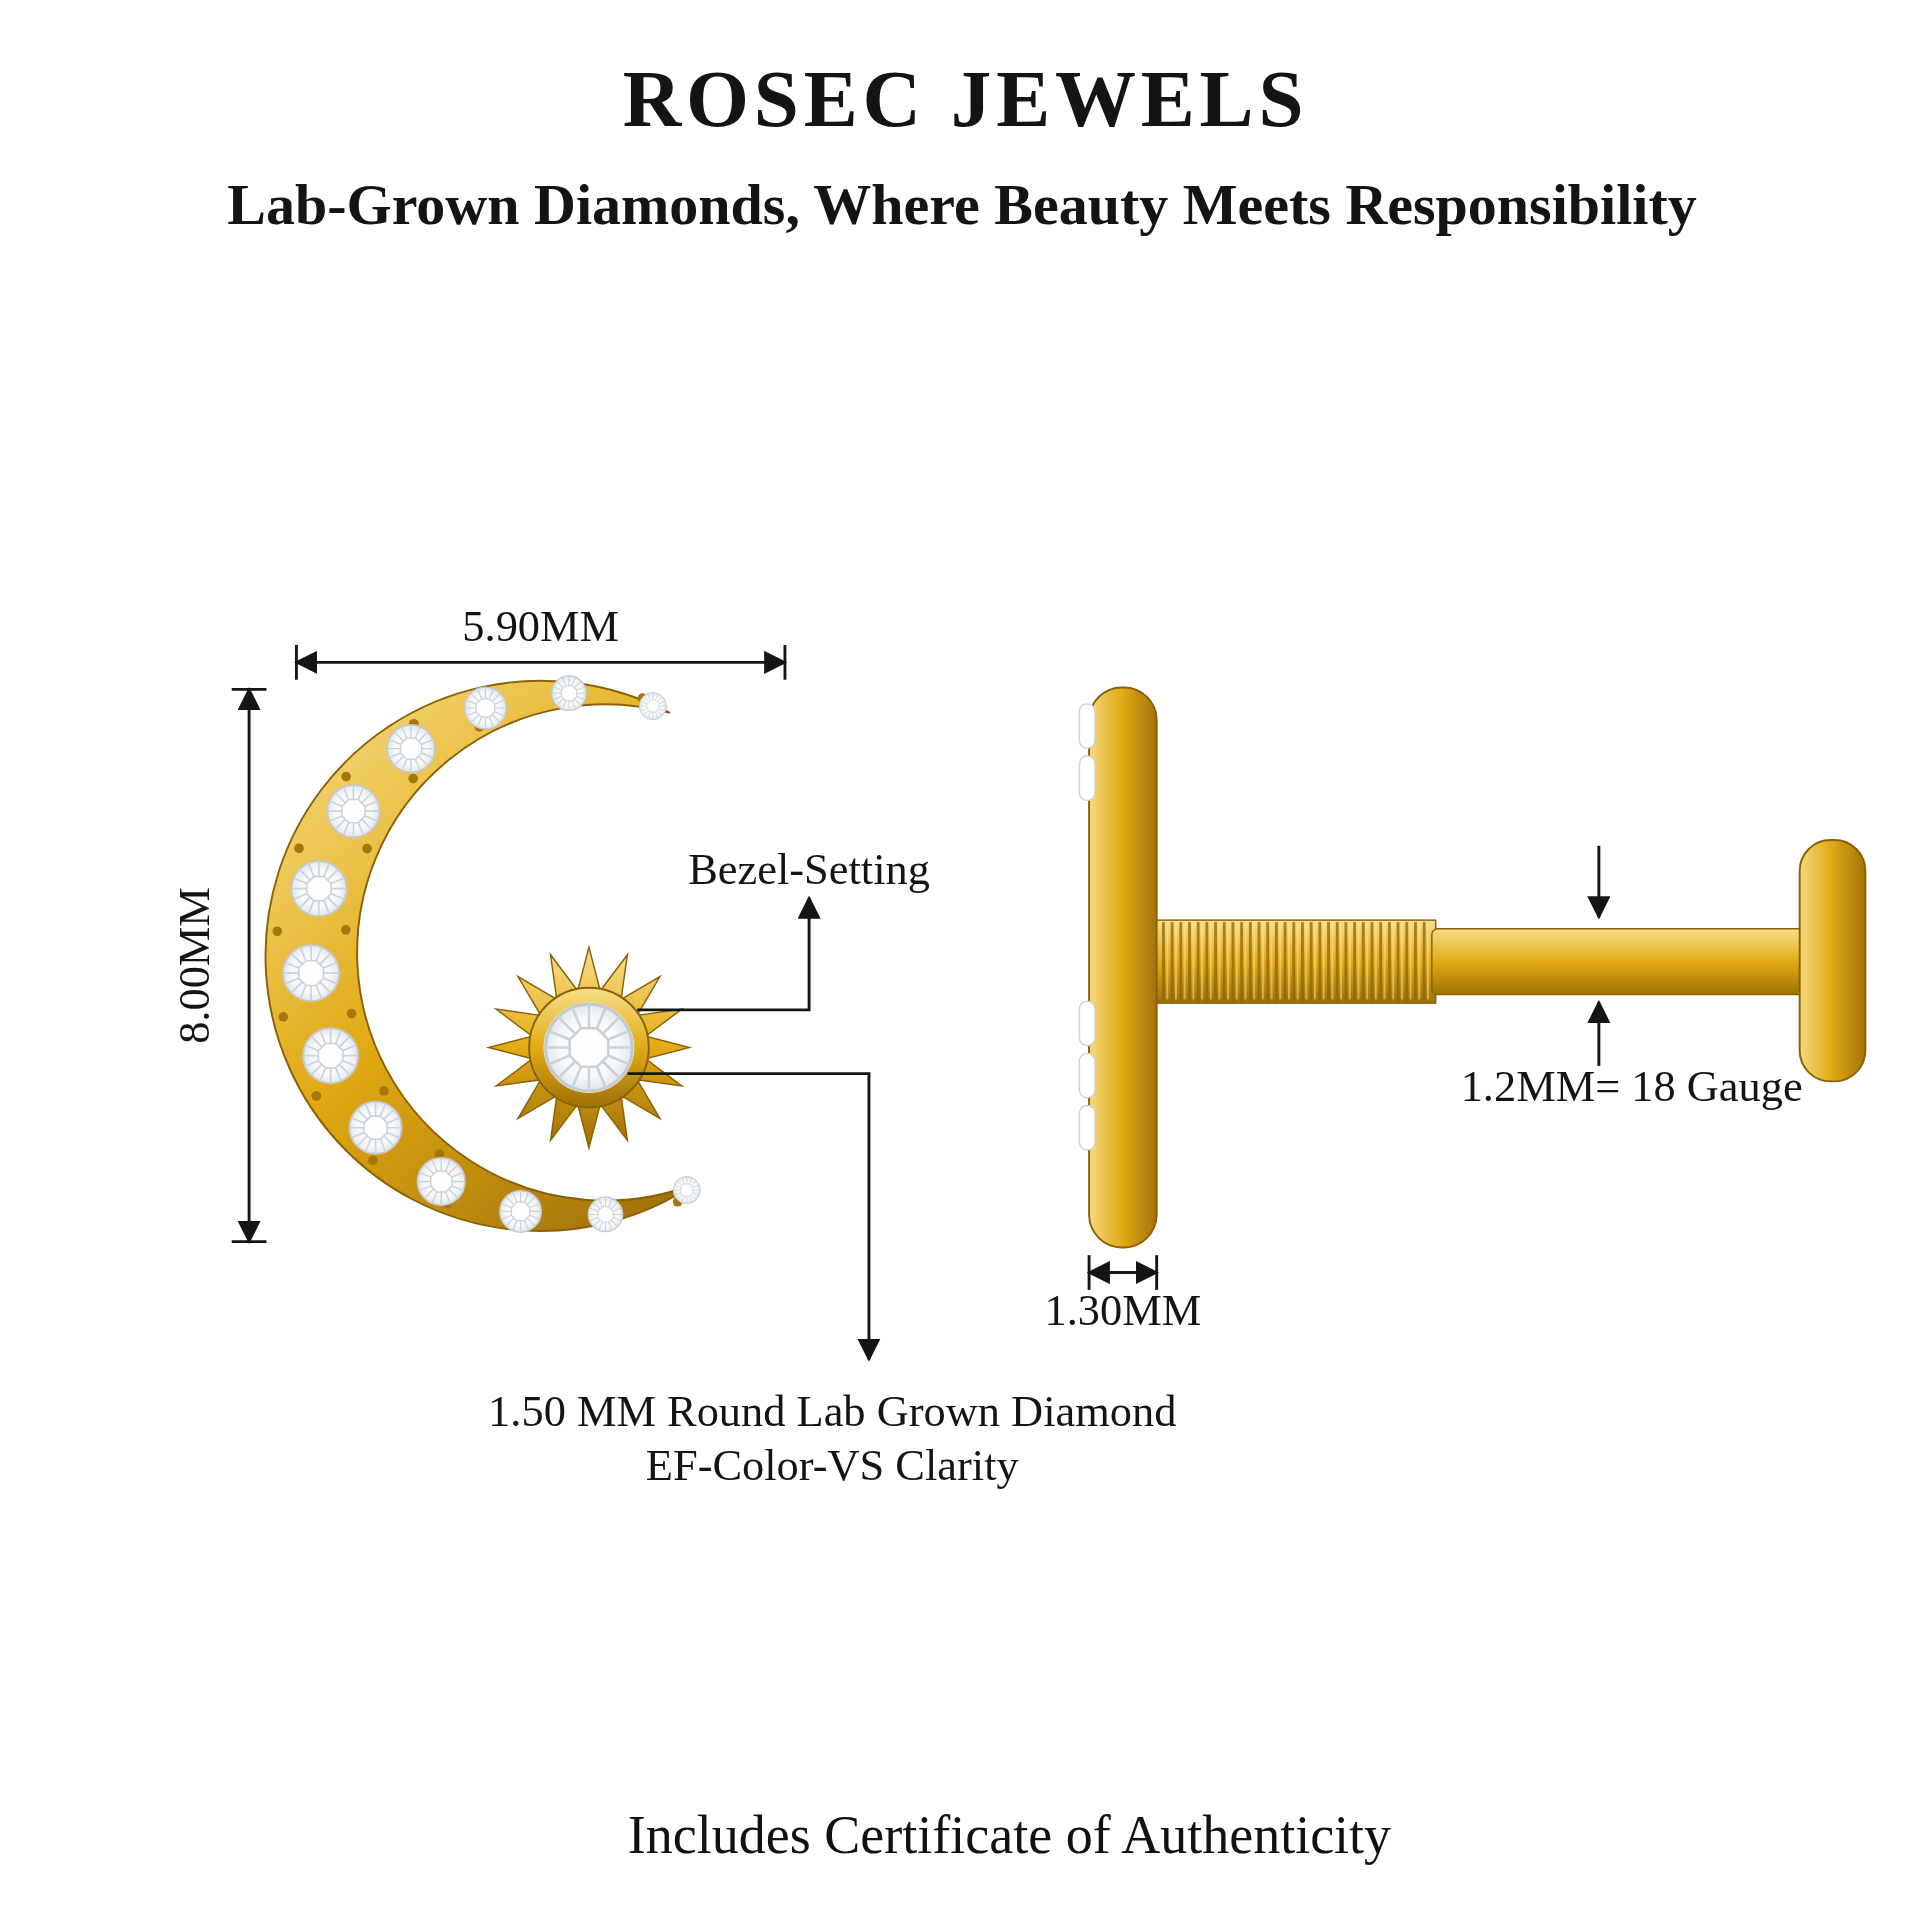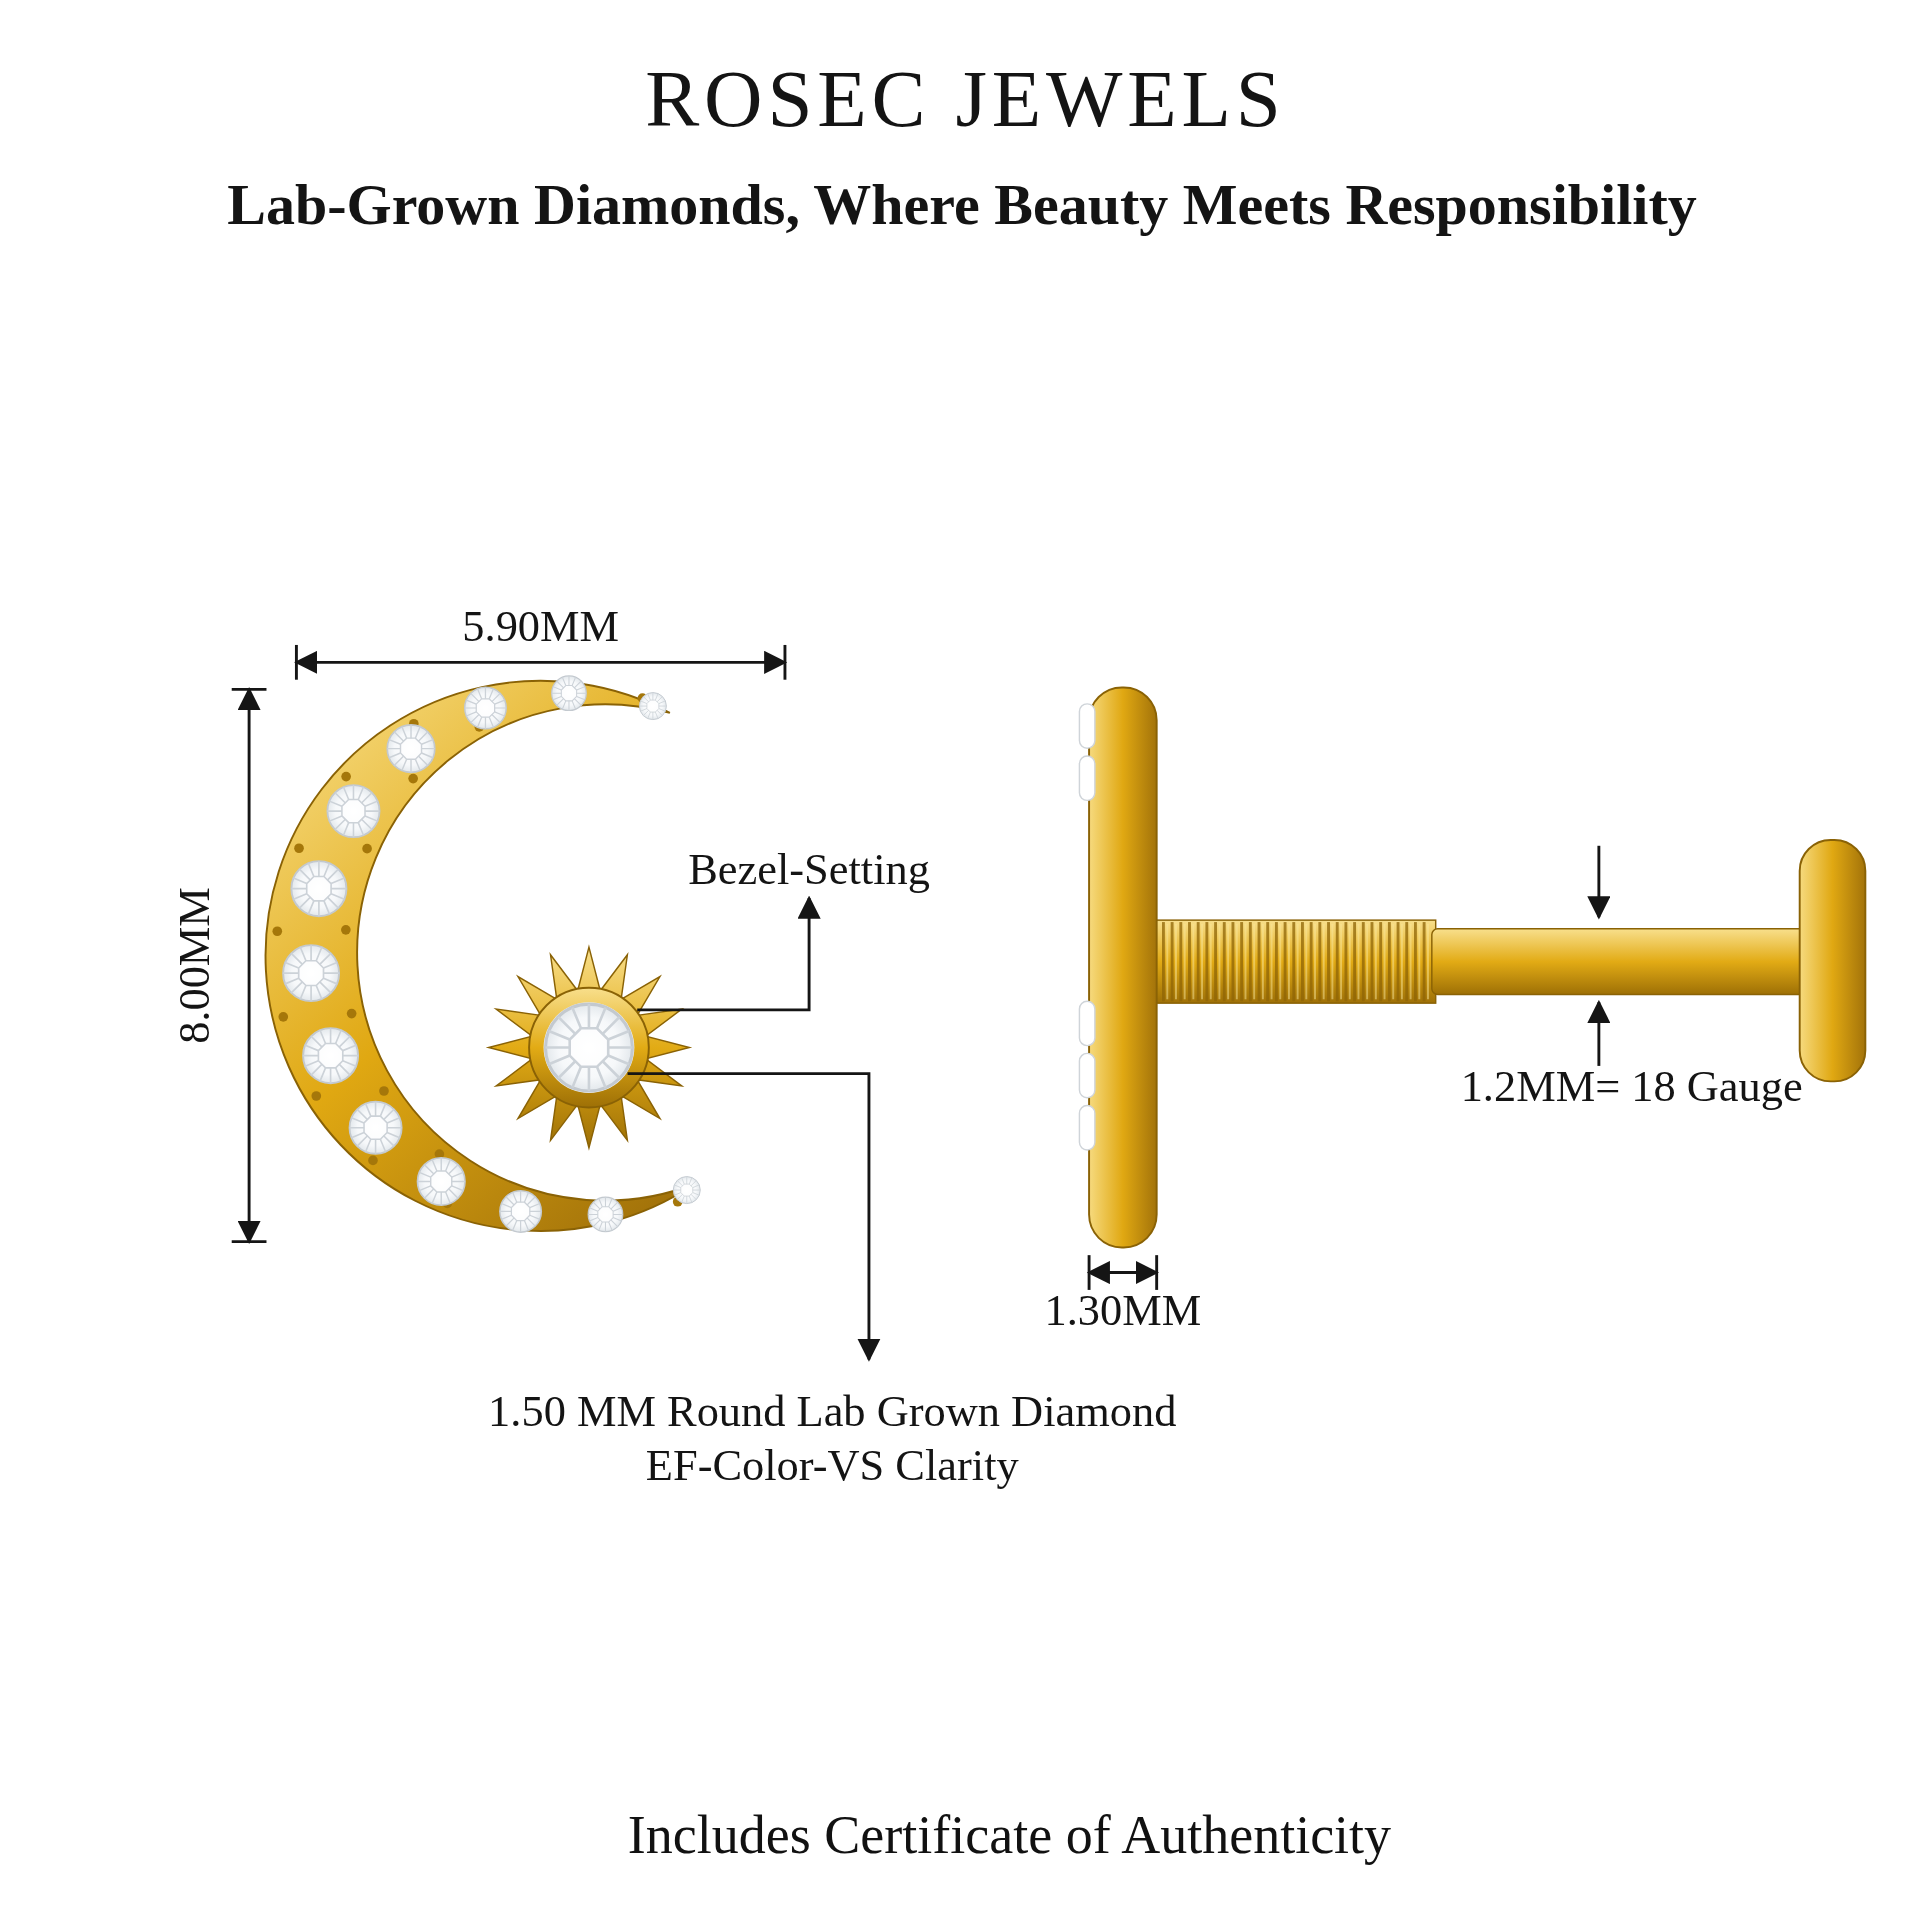--- a/index.html
+++ b/index.html
@@ -1,21 +1,21 @@
 <!DOCTYPE html>
 <html><head>
 <meta charset="utf-8">
 <style>
   html,body{margin:0;padding:0;}
   body{
     width:1931px;height:1931px;position:relative;background:#ffffff;
     font-family:"Liberation Serif","DejaVu Serif",serif;color:#141414;overflow:hidden;
   }
   .header{position:absolute;top:53px;left:0;width:1931px;text-align:center;}
-  .header h1{margin:0;font-size:81px;font-weight:400;letter-spacing:4.8px;color:#141414;}
+  .header h1{margin:0;font-size:81px;font-weight:700;letter-spacing:4.8px;color:#141414;}
   .header h2{margin:25px 15px 0 0;font-size:58px;font-weight:700;color:#141414;padding-left:8px;}
   svg.art{position:absolute;left:0;top:0;width:1931px;height:1931px;}
   .footer{position:absolute;top:1804px;left:0;width:1931px;text-align:center;font-size:54px;color:#111;margin-left:44px;}
   .dim{font-family:"Liberation Serif","DejaVu Serif",serif;font-size:46px;fill:#141414;}
   .measure{stroke:#151515;stroke-width:3;fill:none;}
 </style>
 </head>
 <body>
 
 <div class="page">

